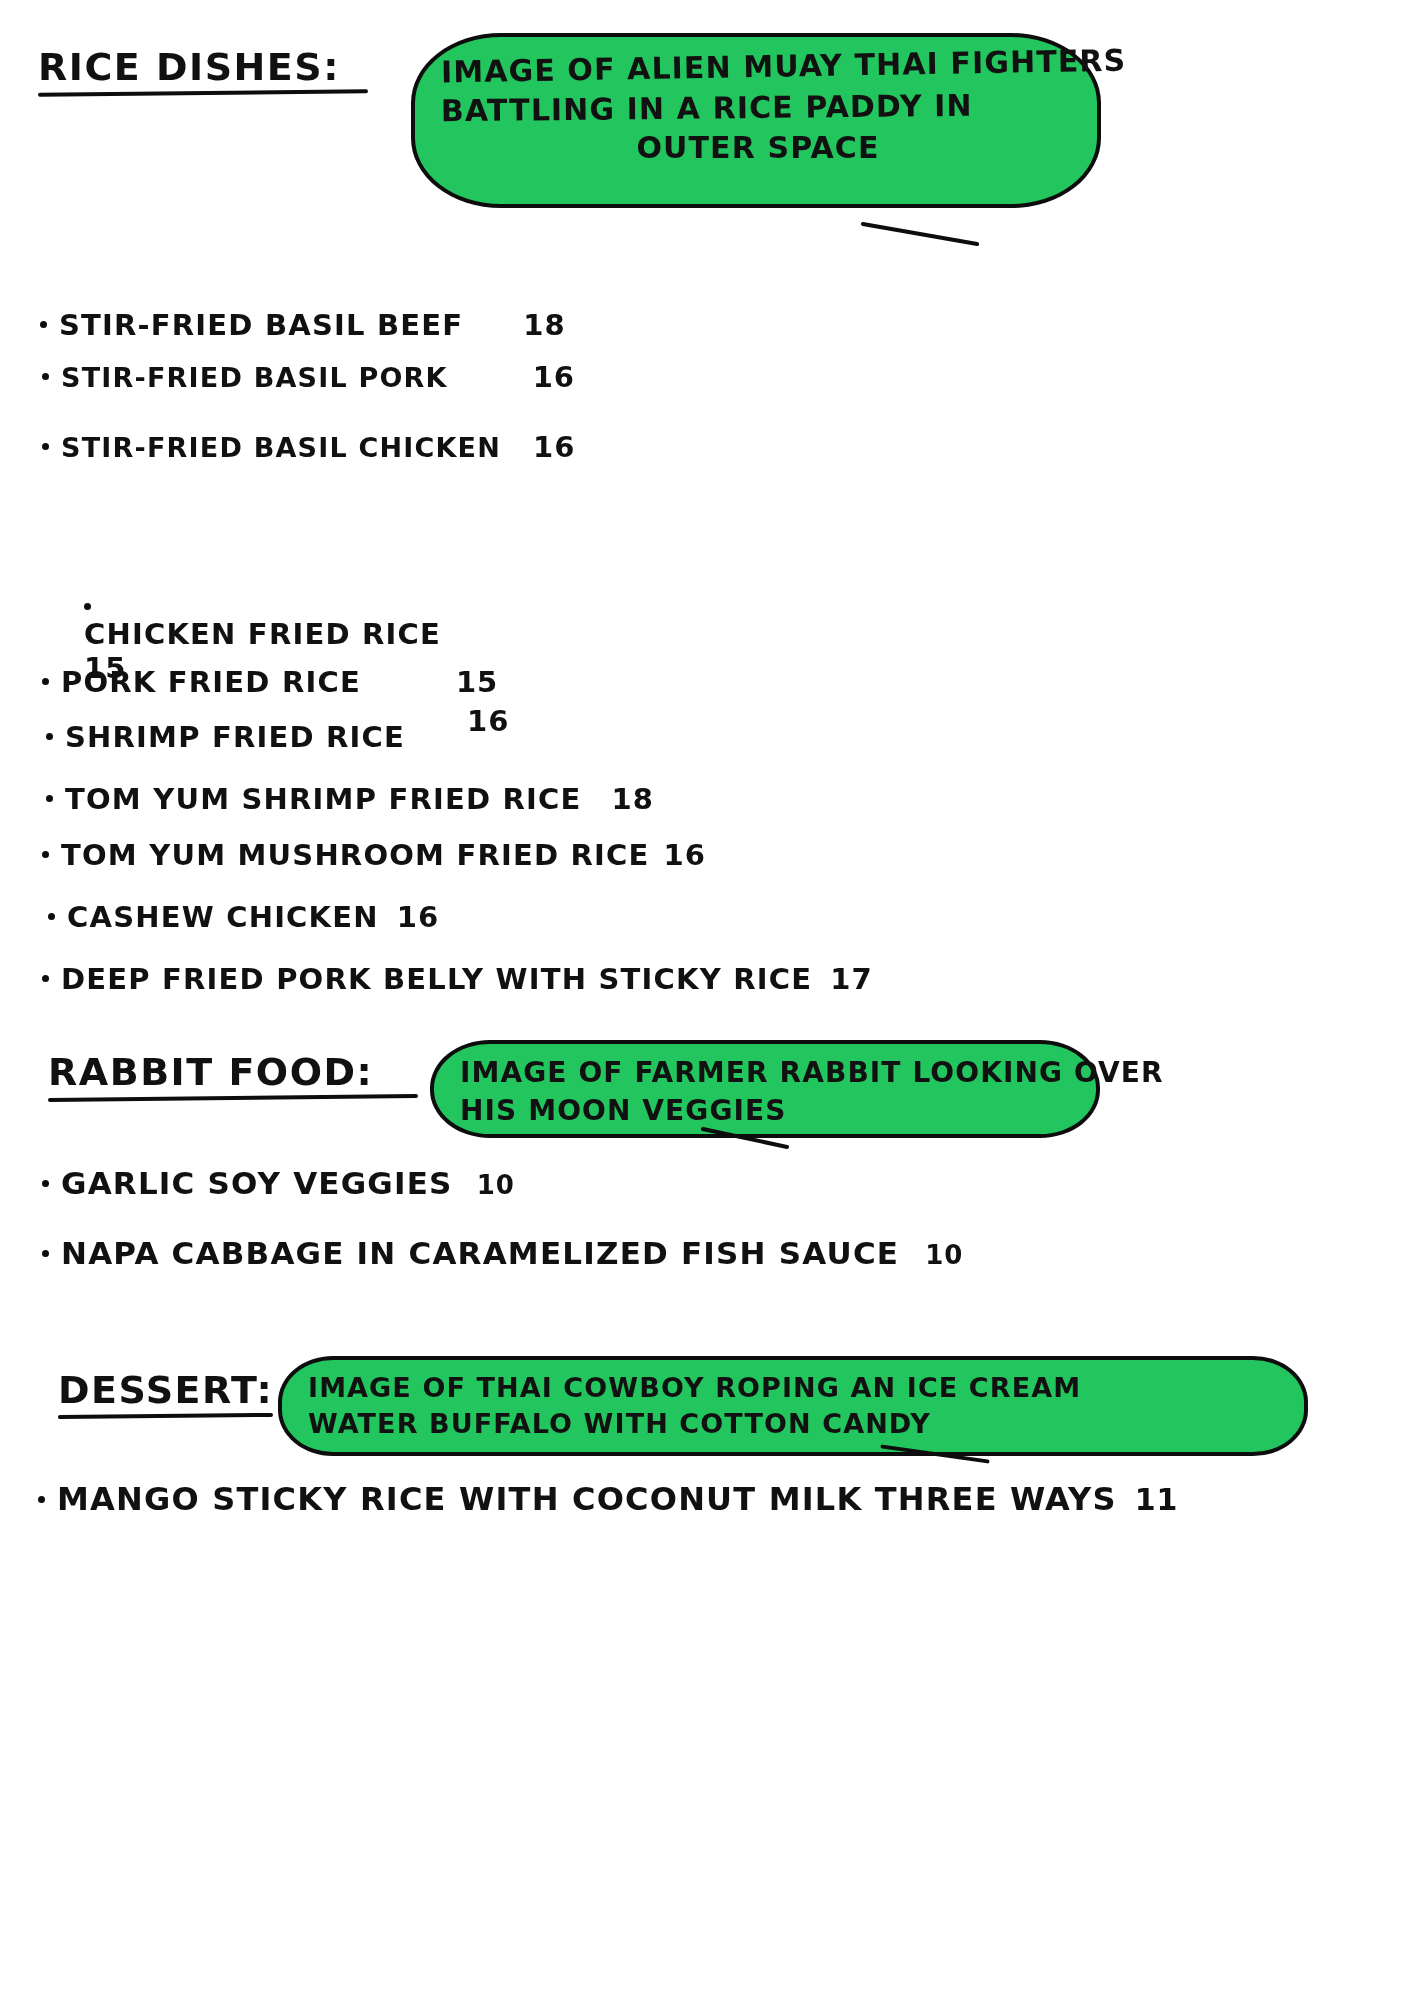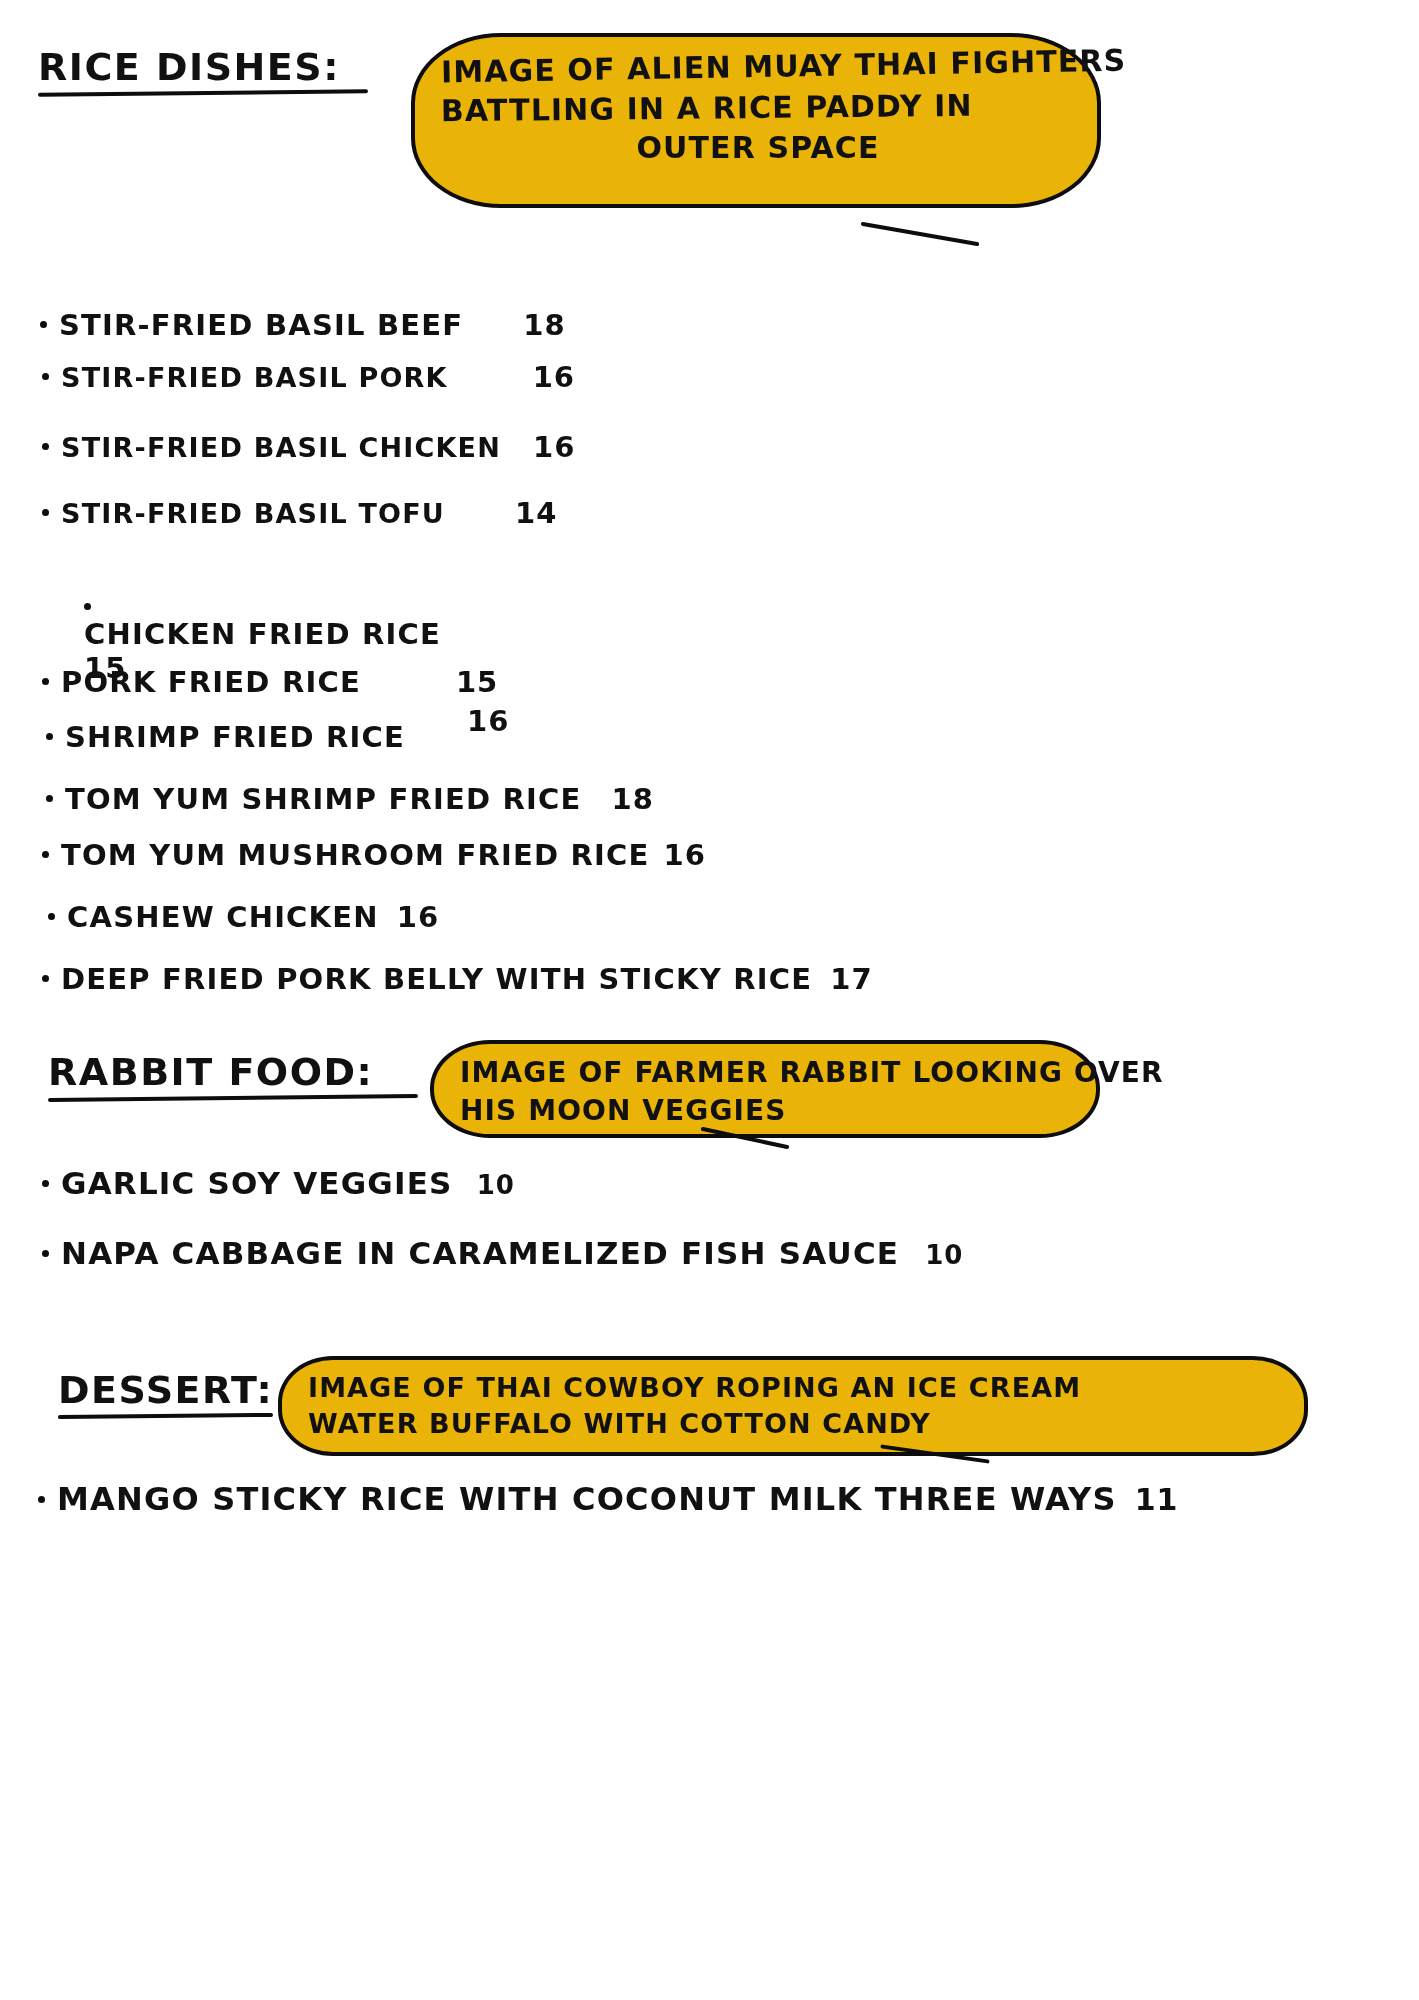--- a/index.html
+++ b/index.html
@@ -69,21 +69,21 @@
     margin-left: 18px;
   }
 
   
   .bubble {
     position: absolute;
     box-sizing: border-box;
     border: 4px solid #0d0d0d;
     border-radius: 70px / 55px;
     padding: 10px 22px 12px 26px;
-    background: #eab308;
+    background: #22c55e;
   }
   .bubble .line {
     font-size: 30px;
     font-weight: 700;
     letter-spacing: 1.1px;
     text-transform: uppercase;
     white-space: nowrap;
     line-height: 1.35;
   }
   .bubble .line.center { text-align: center; }
@@ -133,25 +133,20 @@
     <span class="name" style="font-size:27px;">Stir-Fried Basil Pork</span>
     <span class="price" style="margin-left:85px;">16</span>
   </div>
 
   <div class="item" style="left:42px; top:430px;">
     <span class="dot"></span>
     <span class="name" style="font-size:27px;">Stir-Fried Basil Chicken</span>
     <span class="price" style="margin-left:32px;">16</span>
   </div>
 
-  <div class="item" style="left:42px; top:496px;">
-    <span class="dot"></span>
-    <span class="name" style="font-size:27px;">Stir-Fried Basil Tofu</span>
-    <span class="price" style="margin-left:70px;">14</span>
-  </div>
 
 
   <div class="item" style="left:42px; top:610px;flex-direction:column;">
     <span class="dot"></span>
     <span class="name">Chicken Fried Rice</span>
     <span class="price" style="margin-left:42px;">15</span>
   </div>
 
   <div class="item" style="left:42px; top:665px;">
     <span class="dot"></span>

